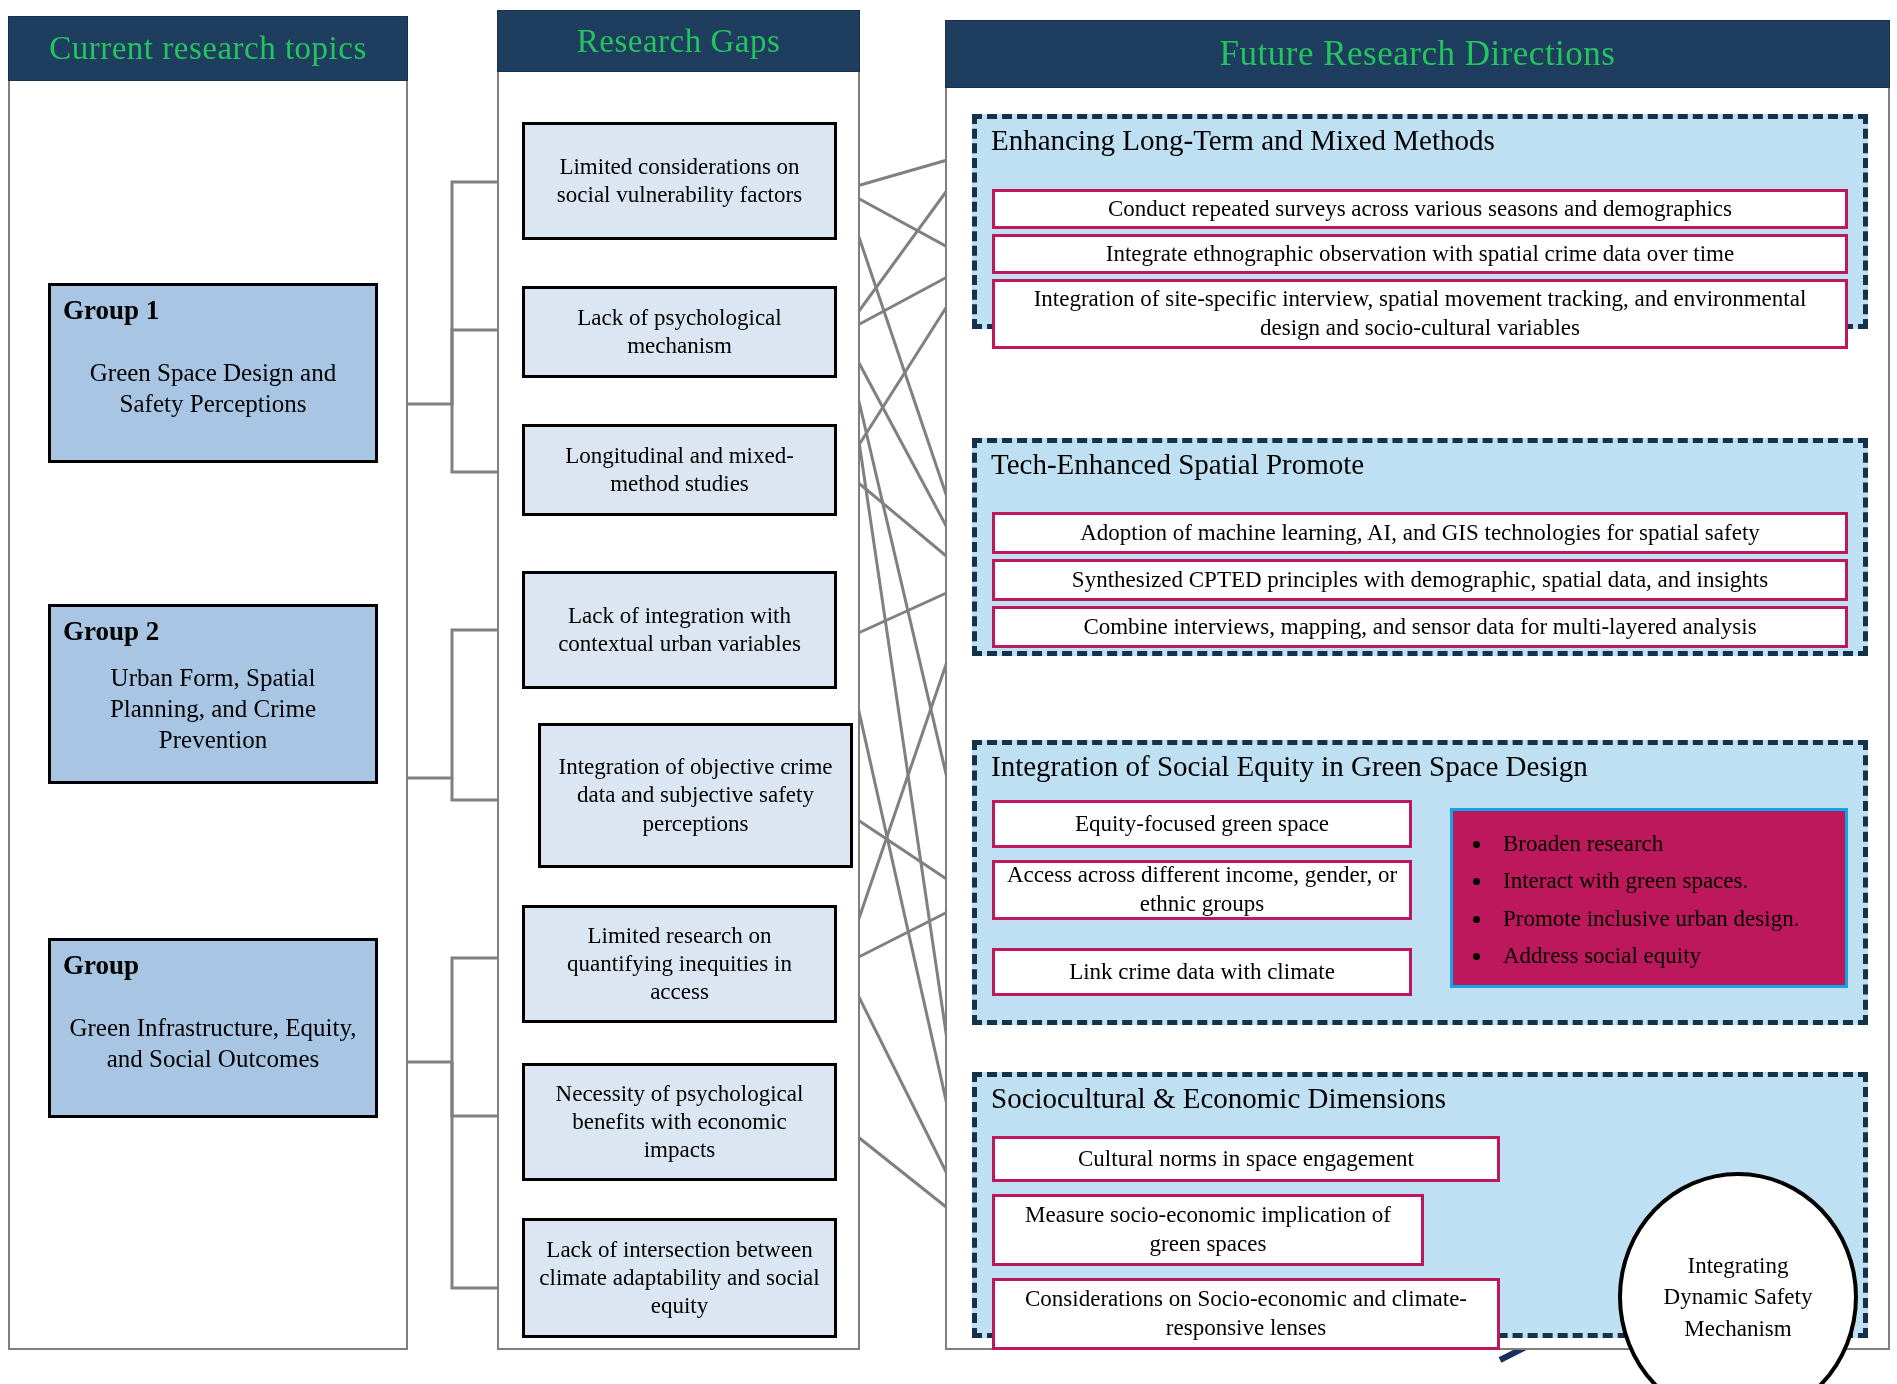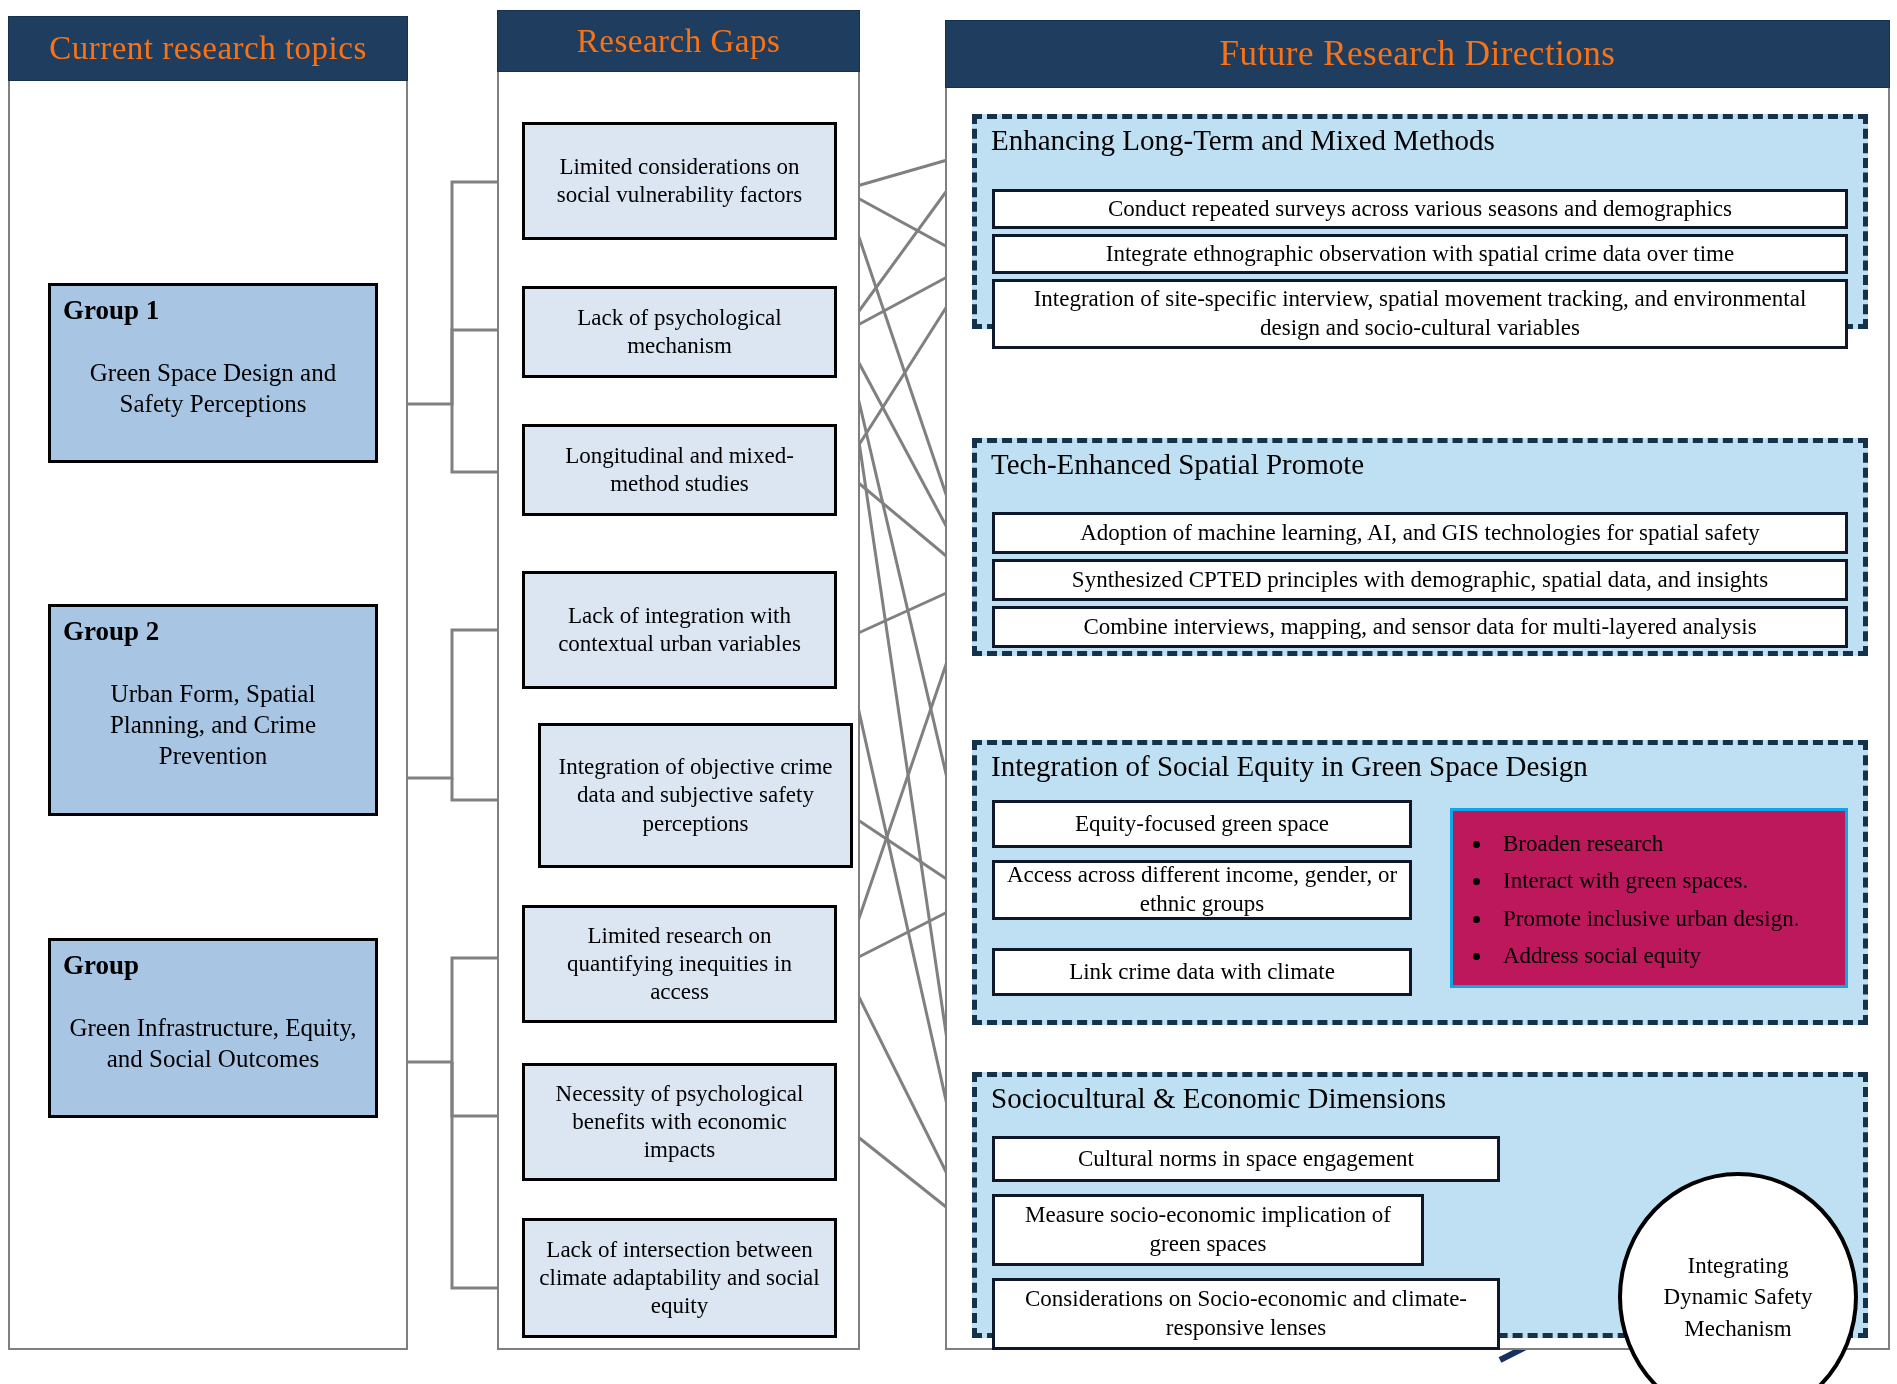--- a/index.html
+++ b/index.html
@@ -2,38 +2,38 @@
 <html><head>
 <meta charset="utf-8">
 <style>
   html,body{margin:0;padding:0;background:#ffffff;}
   body{width:1897px;height:1384px;font-family:"Liberation Serif",serif;color:#000;overflow:hidden;}
   #stage{position:relative;width:1897px;height:1384px;}
 
   
   .col-frame{position:absolute;background:#fff;border:2px solid #7f7f7f;box-sizing:border-box;}
   .col-head{position:absolute;background:#1f3d5e;border:1px solid #16314c;box-sizing:border-box;
-            display:flex;align-items:center;justify-content:center;color:#f97316;}
+            display:flex;align-items:center;justify-content:center;color:#22c55e;}
   .col-head span{letter-spacing:.5px;}
 
   
   .group-box{position:absolute;background:#a8c6e4;border:3px solid #000;box-sizing:border-box;
              padding:10px 12px;display:flex;flex-direction:column;}
   .group-title{font-weight:bold;font-size:27px;text-align:left;line-height:1.1;}
   .group-desc{font-size:25px;text-align:center;line-height:1.25;margin-top:auto;margin-bottom:auto;}
 
   
   .gap-box{position:absolute;background:#dce6f2;border:3px solid #000;box-sizing:border-box;
            display:flex;align-items:center;justify-content:center;text-align:center;
            font-size:23px;line-height:1.22;padding:4px 10px;}
 
   
   .dir-section{position:absolute;background:#bee0f2;border:5px dashed #16314c;box-sizing:border-box;}
   .dir-title{position:absolute;left:14px;top:6px;font-size:29px;line-height:1.1;white-space:nowrap;}
-  .dir-item{position:absolute;background:#fff;border:3px solid #0f172a;box-sizing:border-box;
+  .dir-item{position:absolute;background:#fff;border:3px solid #be185d;box-sizing:border-box;
             display:flex;align-items:center;justify-content:center;text-align:center;
             font-size:23px;line-height:1.25;padding:2px 8px;}
   .bullet-box{position:absolute;background:#be185d;border:3px solid #0ea5e9;box-sizing:border-box;
               padding:14px 10px 10px 18px;}
   .bullet-box ul{margin:0;padding:0 0 0 22px;list-style:disc;}
   .bullet-box li{font-size:23px;line-height:1.62;padding-left:10px;}
   .oval{position:absolute;border:4px solid #000;background:#fff;border-radius:50%;
         display:flex;align-items:center;justify-content:center;text-align:center;
         font-size:23px;line-height:1.35;}
 
@@ -101,21 +101,21 @@
   <div class="col-frame" style="left:8px;top:78px;width:400px;height:1272px;"></div>
   <div class="col-head" style="left:8px;top:16px;width:400px;height:65px;">
     <span style="font-size:33px;">Current research topics</span>
   </div>
 
   <div class="group-box" style="left:48px;top:283px;width:330px;height:180px;">
     <div class="group-title">Group 1</div>
     <div class="group-desc">Green Space Design and Safety Perceptions</div>
   </div>
 
-  <div class="group-box" style="left:48px;top:604px;width:330px;height:212px;">
+  <div class="group-box" style="left:48px;top:604px;width:330px;height:180px;">
     <div class="group-title">Group 2</div>
     <div class="group-desc">Urban Form, Spatial Planning, and Crime Prevention</div>
   </div>
 
   <div class="group-box" style="left:48px;top:938px;width:330px;height:180px;">
     <div class="group-title">Group</div>
     <div class="group-desc">Green Infrastructure, Equity, and Social Outcomes</div>
   </div>
 
   <div class="col-frame" style="left:497px;top:70px;width:363px;height:1280px;"></div>

